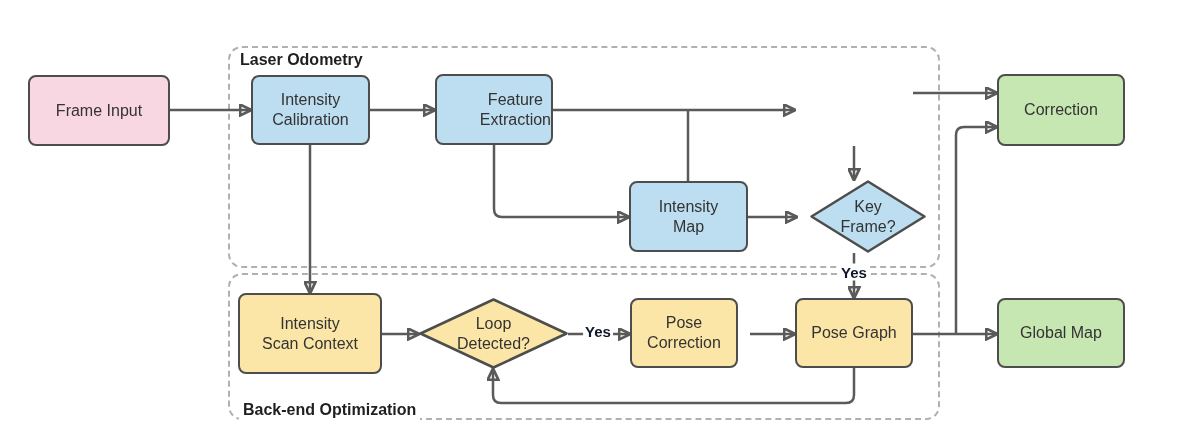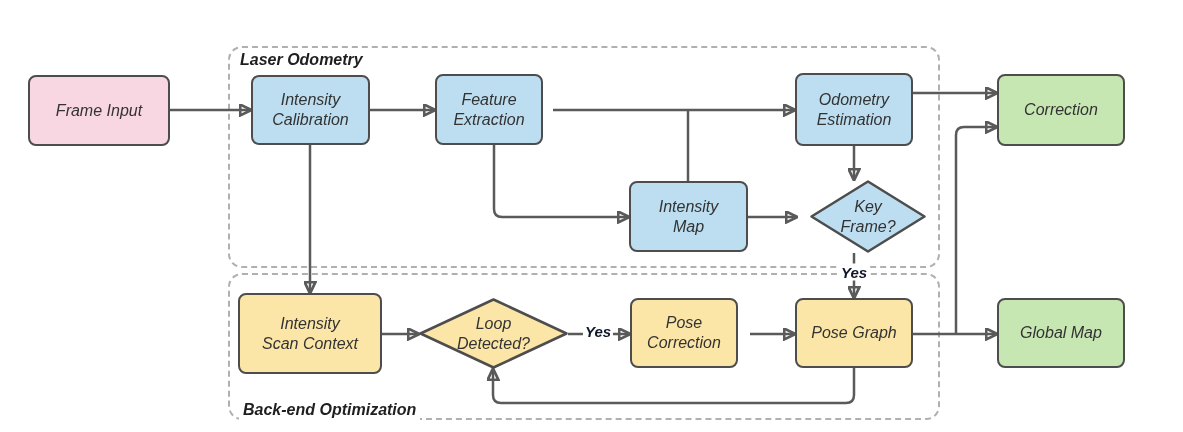--- a/index.html
+++ b/index.html
@@ -3,21 +3,20 @@
 <meta charset="utf-8">
 <style>
   html, body { margin: 0; padding: 0; background: #ffffff; }
   .canvas {
     position: relative;
     width: 1183px;
     height: 432px;
     background: #ffffff;
     font-family: "Liberation Sans", sans-serif;
     overflow: hidden;
-    font-style: italic;
   }
   .container-box {
     position: absolute;
     border: 2px dashed #b0b0b0;
     border-radius: 14px;
     background: transparent;
     z-index: 0;
   }
   .connector-layer {
     position: absolute;
@@ -108,34 +107,30 @@
 
   <div class="node rect-node" style="left: 28px; top: 75px; width: 142px; height: 71px; background-color: rgb(248, 215, 226);">
     <span class="node-label">Frame Input</span>
   </div>
 
   <div class="node rect-node" style="left: 251px; top: 75px; width: 119px; height: 70px; background-color: rgb(188, 222, 240);">
     <span class="node-label">Intensity
 Calibration</span>
   </div>
 
-  <div class="node rect-node" style="left: 435px; top: 74px; width: 108px; height: 71px; background-color: rgb(188, 222, 240);">
+  <div class="node rect-node" style="left: 435px; top: 74px; width: 118px; height: 71px; background-color: rgb(188, 222, 240); justify-content: flex-end;">
     <span class="node-label">Feature
 Extraction</span>
   </div>
 
   <div class="node rect-node" style="left: 629px; top: 181px; width: 119px; height: 71px; background-color: rgb(188, 222, 240);">
     <span class="node-label">Intensity
 Map</span>
   </div>
 
-  <div class="node rect-node" style="left: 795px; top: 73px; width: 118px; height: 73px; background-color: rgb(188, 222, 240);">
-    <span class="node-label">Odometry
-Estimation</span>
-  </div>
 
   <div class="node rect-node" style="left: 997px; top: 74px; width: 128px; height: 72px; background-color: rgb(198, 230, 178);">
     <span class="node-label">Correction</span>
   </div>
 
   <div class="node rect-node" style="left: 238px; top: 293px; width: 144px; height: 81px; background-color: rgb(251, 230, 167);">
     <span class="node-label">Intensity
 Scan Context</span>
   </div>
 

